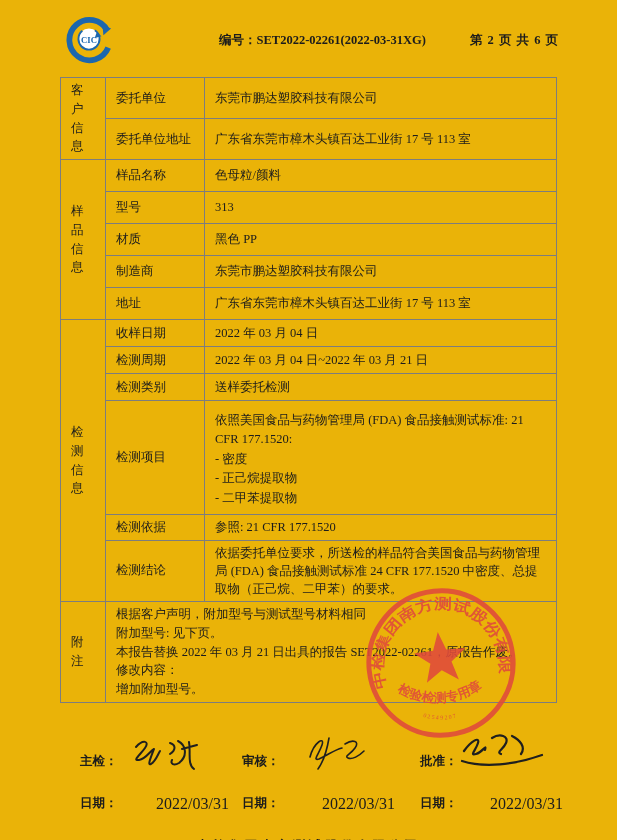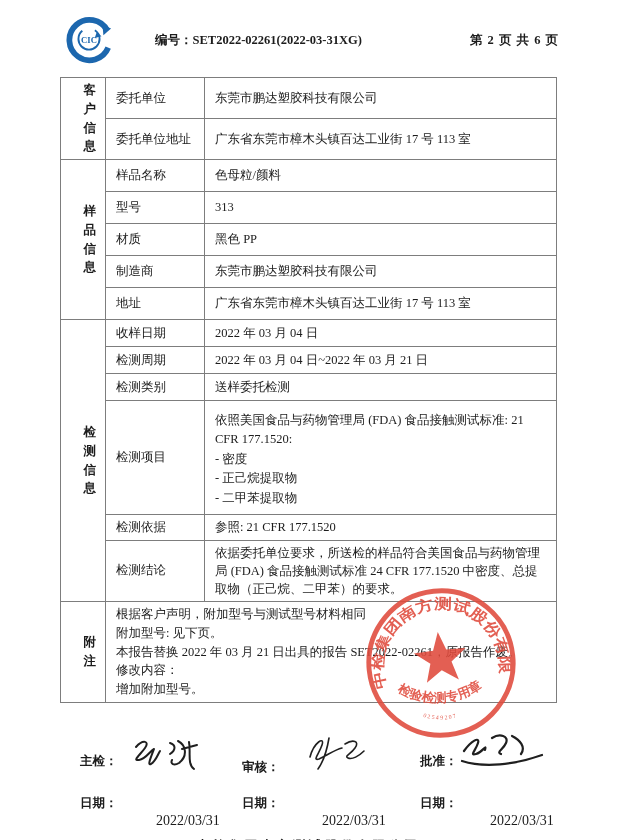--- a/index.html
+++ b/index.html
@@ -1,54 +1,54 @@
 <!DOCTYPE html>
 <html><head>
 <meta charset="utf-8">
 <style>
   * { margin:0; padding:0; box-sizing:border-box; }
   html,body { background:#e9e9e9; }
   .page {
     position:relative; width:617px; height:840px; margin:0 auto;
-    background:#ffffff; overflow:hidden;
+    background:#eab308; overflow:hidden;
     font-family:"Liberation Serif","DejaVu Serif",serif;
     color:#1c1c1c;
   }
   
   .header { margin:16px 58px 0 60px; display:flex; align-items:center; height:48px; }
   .logo { flex:0 0 auto; }
   .hdr-title { font-size:14px; font-weight:bold; margin-left:22px; letter-spacing:1px; }
-  .hdr-no { font-size:12.5px; font-weight:bold; white-space:nowrap;padding-left:37px; }
+  .hdr-no { font-size:12.5px; font-weight:bold; margin-left:64px; white-space:nowrap;padding-left:37px; }
   .hdr-page { font-size:12.5px; font-weight:bold; margin-left:auto; white-space:nowrap; letter-spacing:1px; }
   
   table.report {
     margin:13px 60px 0; width:497px; table-layout:fixed;
     border-collapse:collapse; font-size:12.5px;
   }
   table.report td {
     border:1px solid #7d7d7d; vertical-align:middle;
     padding:3px 8px 3px 10px; line-height:1.5;
   }
   table.report { border:1.5px solid #4f4f4f; }
   td.sec {
-    text-align:right; white-space:pre-line; line-height:1.9;
-    padding:3px 2px; letter-spacing:1px;font-weight:bold;
+    text-align:left; white-space:pre-line; line-height:1.9;
+    padding:3px 2px; letter-spacing:1px;
   }
   td.val { padding-left:14px; }
   .preline { white-space:pre-line; }
   tr.h35 td { height:35px; }
   tr.h32 td { height:32px; }
   tr.h27 td { height:27px; }
   tr.h22 td { height:22px; }
   td.note { padding:6px 10px 6px 12px; line-height:1.72;margin-top:39px; }
   
   .signoff { position:relative; margin:0 60px; height:122px; }
   .signoff .lbl { position:absolute; font-size:12.5px; font-weight:bold; white-space:nowrap; }
   .sig { position:absolute; }
-  .dateval { position:absolute; font-size:14px; white-space:nowrap;margin-top:18px; }
+  .dateval { position:absolute; font-size:16px; white-space:nowrap; }
   
   .stamp { position:absolute; left:363px; top:585px; width:156px; height:156px;
            transform:rotate(-6deg); opacity:.88; pointer-events:none; }
   
   .footer { text-align:center; margin-top:12px; }
   .f-company { font-size:13px; font-weight:bold; letter-spacing:3px; }
   .ink { stroke:#1f1f1f; fill:none; stroke-linecap:round; stroke-linejoin:round; }
 </style>
 </head>
 <body>
@@ -149,21 +149,21 @@
     </tr>
   </tbody>
     </table>
 
   <div class="signoff">
     <span class="lbl" style="left:20px; top:50px;">主检：</span>
     <svg class="sig ink" style="left:62px; top:30px;" width="92" height="46" viewBox="0 0 92 46">
       <path d="M14 14 C21 6 28 8 23 15 C18 22 10 28 17 27 C24 26 28 18 32 16 C29 24 25 33 29 31 C34 28 36 21 38 18" stroke-width="2"></path>
       <path d="M48 10 C54 12 54 17 48 21 M56 8 C64 12 66 23 57 30 C52 33 48 31 50 27 M60 16 L75 12 M67 9 C69 19 65 31 72 36" stroke-width="2"></path>
     </svg>
-    <span class="lbl" style="left:182px; top:56px;">审核：</span>
+    <span class="lbl" style="left:182px; top:50px;">审核：</span>
     <svg class="sig ink" style="left:232px; top:26px;" width="90" height="48" viewBox="0 0 90 48">
       <path d="M18 28 C22 13 33 7 30 16 C27 25 20 32 27 30 C36 26 42 21 50 19 M37 9 C35 21 31 33 26 40" stroke-width="1.6"></path>
       <path d="M53 15 C61 10 68 12 63 19 C58 26 52 27 56 29 C60 31 67 27 72 22" stroke-width="1.6"></path>
     </svg>
     <span class="lbl" style="left:360px; top:50px;">批准：</span>
     <svg class="sig ink" style="left:396px; top:22px;" width="92" height="50" viewBox="0 0 92 50">
       <path d="M8 26 C15 16 24 11 22 18 C20 25 13 31 20 29 C27 27 31 18 29 25 M36 13 C44 8 53 11 50 18 C47 25 40 27 45 29 M56 11 C64 15 70 22 65 29" stroke-width="2.2"></path>
       <path d="M6 36 C28 43 58 40 86 30" stroke-width="2.2"></path>
     </svg>
     <span class="lbl" style="left:20px; top:92px;">日期：</span>

